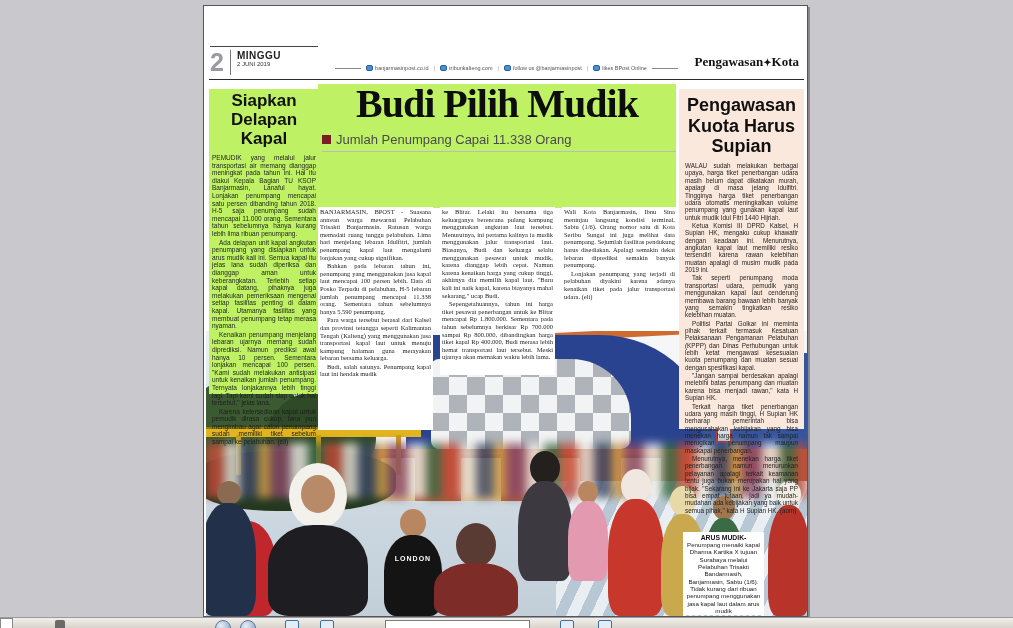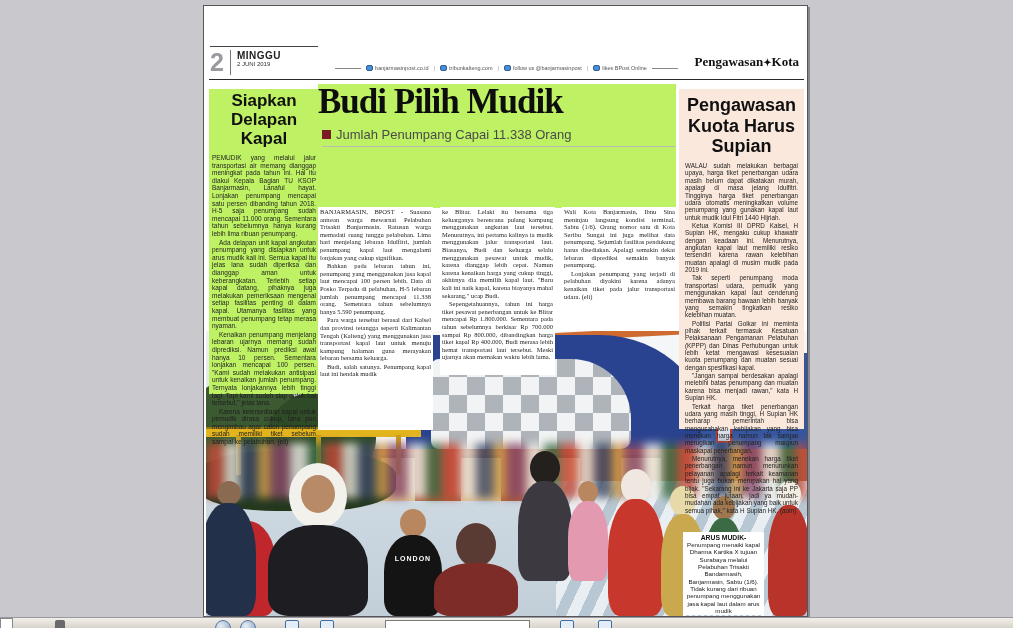--- a/index.html
+++ b/index.html
@@ -85,21 +85,21 @@
 
   .left-art { left:5px; top:83px; width:110px; height:305px; padding:2px 3px; }
   .left-art-title { font-size:17px; line-height:1.12; font-weight:700; text-align:center;
     color:#111; margin-bottom:6px; }
   .news { font-size:6.5px; line-height:1.17; text-align:justify; color:#1e1e1e; }
   .news p + p { text-indent:7px; margin-top:1px; }
   .serif-body { font-family:"Liberation Serif", serif; }
 
   .headline-block { left:114px; top:78px; width:358px; height:124px; }
   .headline { font-family:"Liberation Serif", serif; font-weight:700; color:#0d0d0d;
-    font-size:35px; line-height:1.0; letter-spacing:-1px; }
+    font-size:40px; line-height:1.0; letter-spacing:-1px; text-align:center; }
   .subhead-row { display:flex; align-items:center; gap:5px; margin:8px 0 0 4px;
     padding-bottom:4px; border-bottom:1px solid #bbb; }
   .subhead-bullet { width:9px; height:9px; background:#7b1c24; }
   .subhead-text { font-size:13px; color:#4a4a4a; }
 
   .cols { position:absolute; left:114px; top:201px; width:360px; display:flex; gap:7px; z-index:2; }
   .col { width:115px; background:#fff; padding:1px 2px; }
   .col1 { height:223px; }
   .col2 { height:168px; }
   .col3 { height:99px; }

